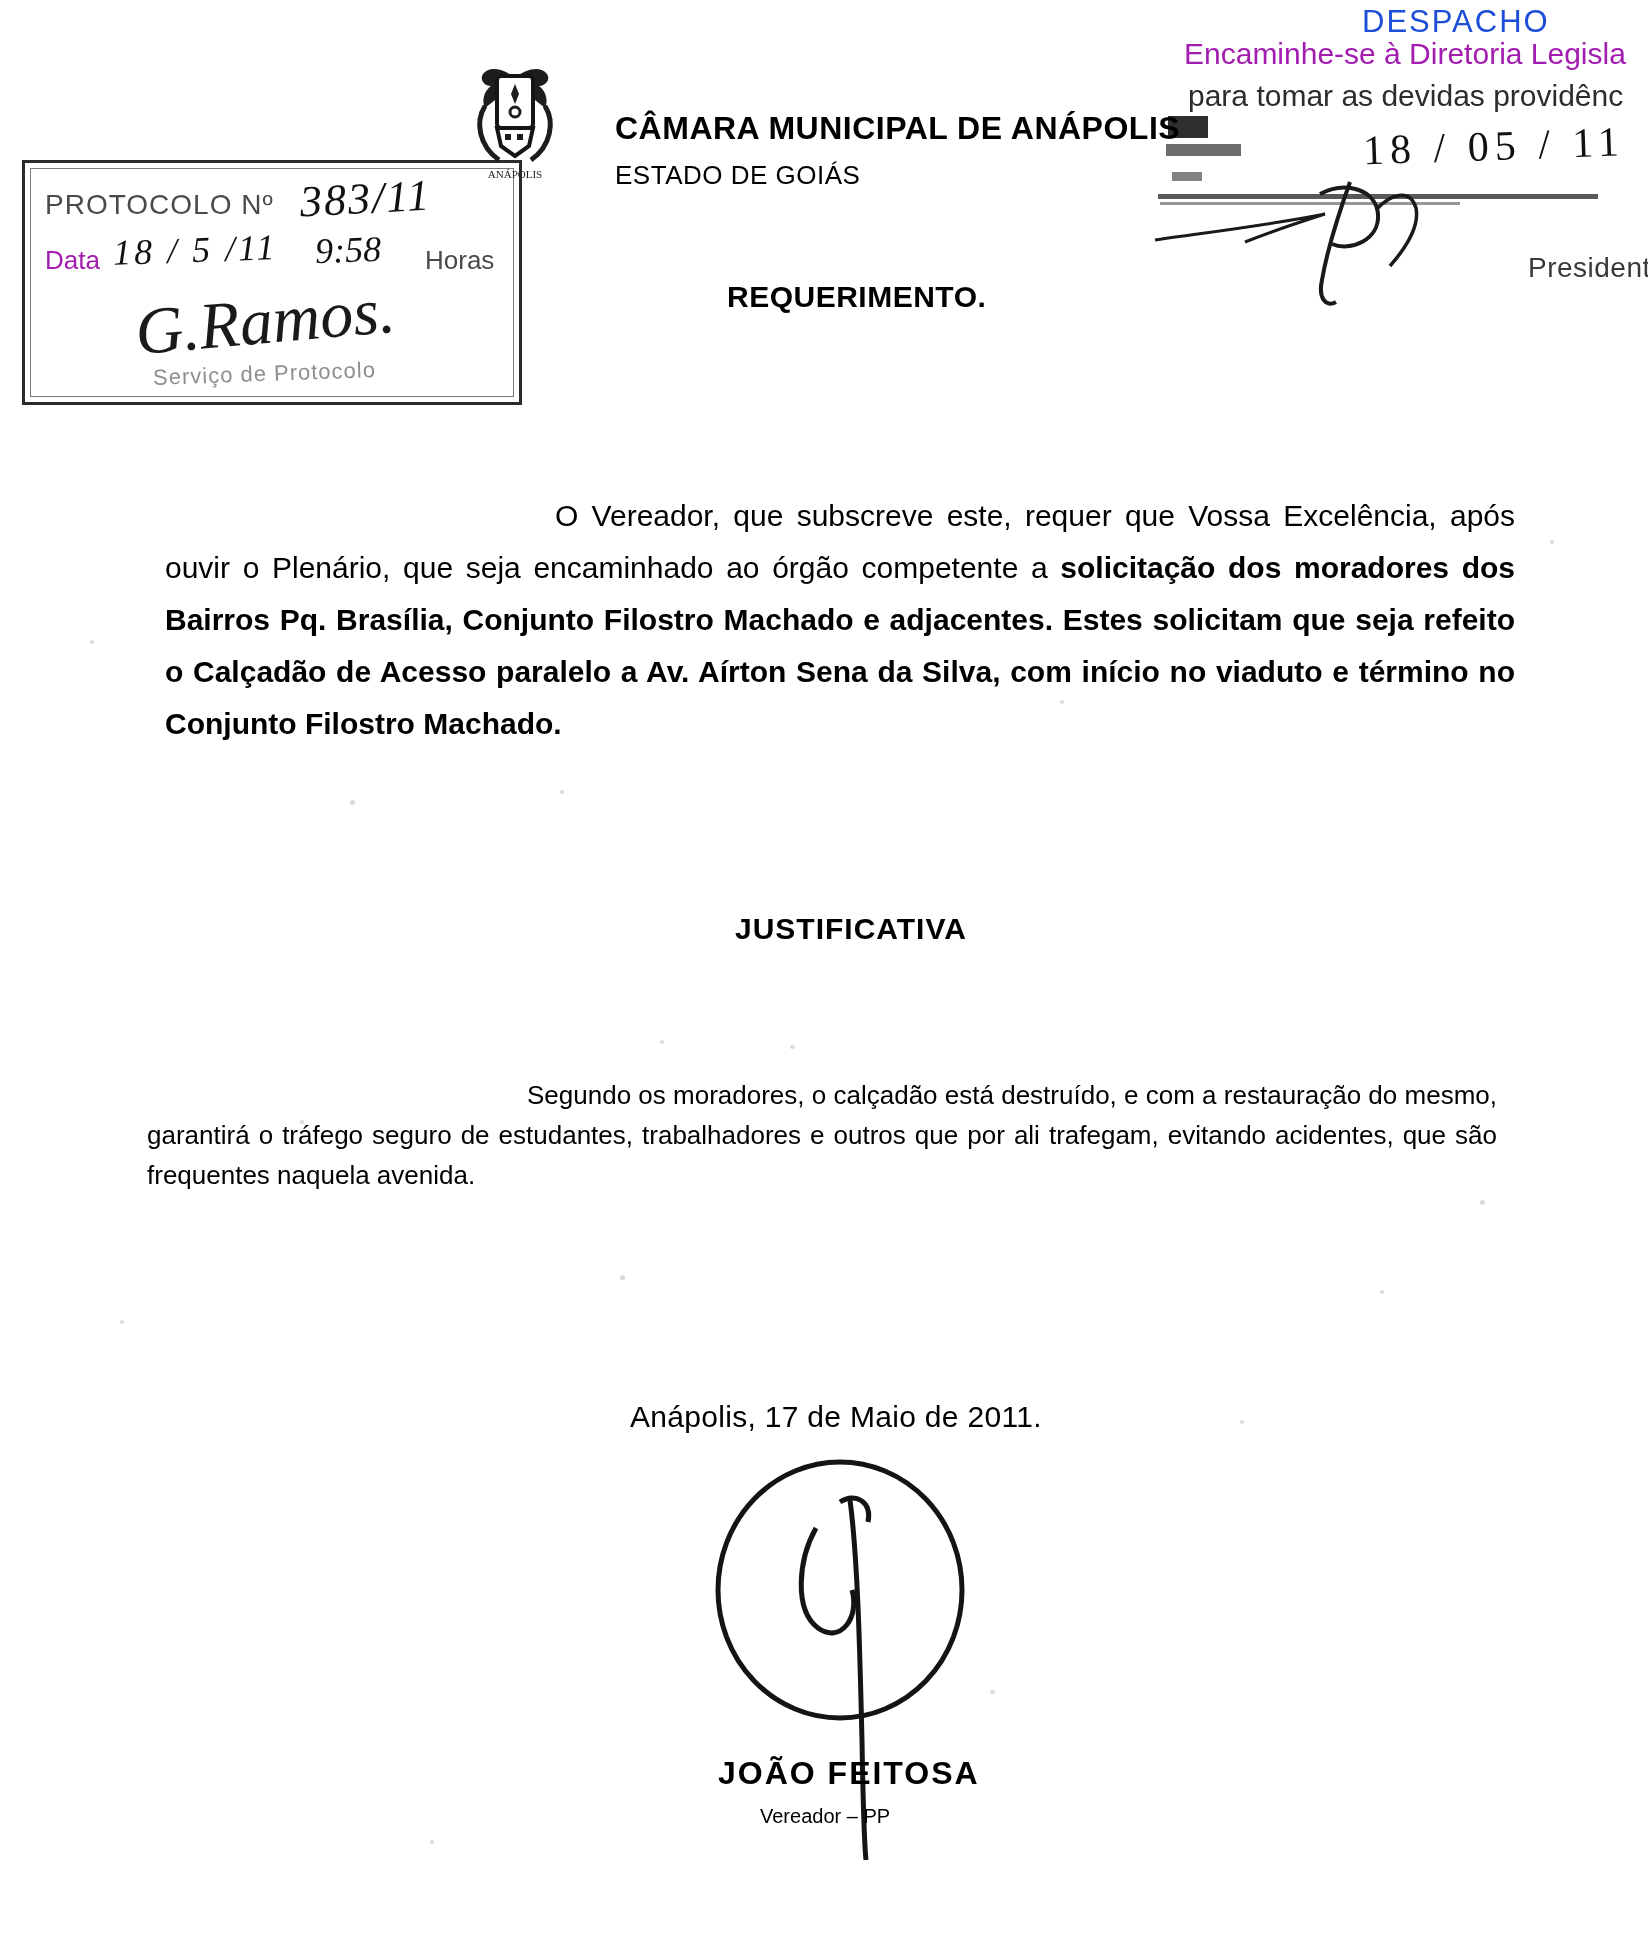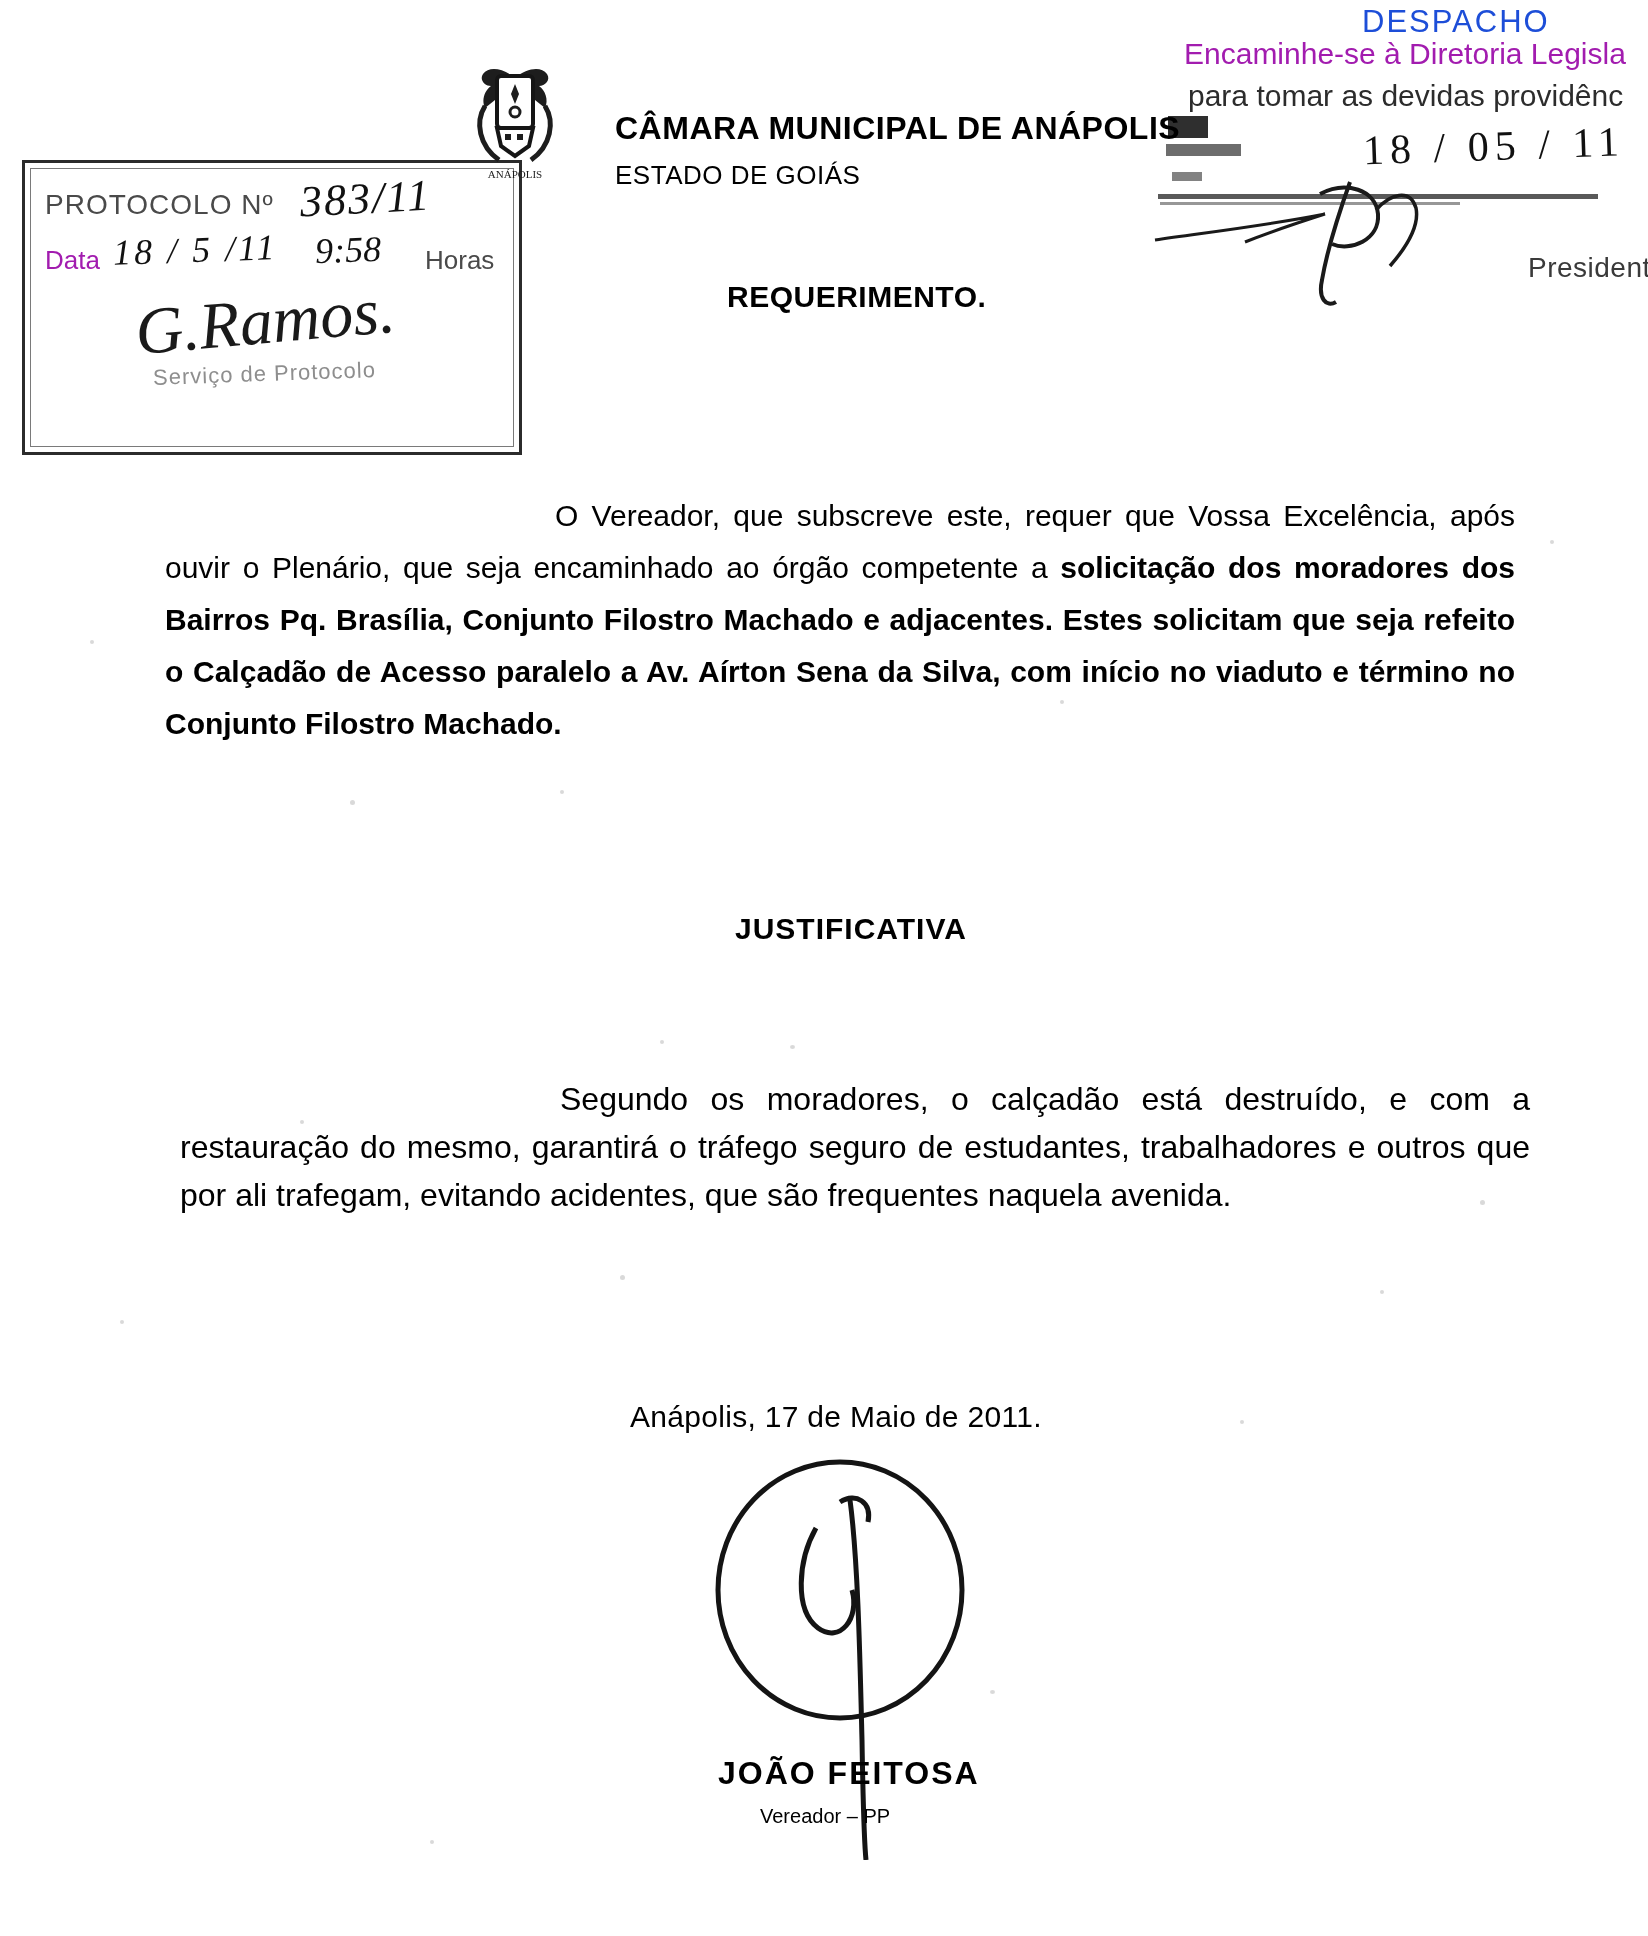--- a/index.html
+++ b/index.html
@@ -29,21 +29,21 @@
     border-radius: 50%;
     opacity: .55;
   }
 
   
   .protocol-stamp {
     position: absolute;
     left: 22px;
     top: 160px;
     width: 500px;
-    height: 295px;
+    height: 245px;
     border: 3px solid #2b2b2b;
     box-sizing: border-box;
   }
   .protocol-stamp::after {
     content: "";
     position: absolute;
     left: 5px; top: 5px; right: 5px; bottom: 5px;
     border: 1px solid #7a7a7a;
     pointer-events: none;
   }
@@ -237,25 +237,25 @@
     position: absolute;
     left: 735px;
     top: 912px;
     font-size: 30px;
     font-weight: bold;
     letter-spacing: 1px;
   }
 
   .just-block {
     position: absolute;
-    left: 180px;
+    left: 147px;
     top: 1075px;
     width: 1350px;
-    font-size: 32px;
-    line-height: 48px;
+    font-size: 26px;
+    line-height: 40px;
     text-align: justify;
   }
   .just-block .lead {
     display: inline-block;
     width: 380px;
   }
 
   .place-date {
     position: absolute;
     left: 630px;

